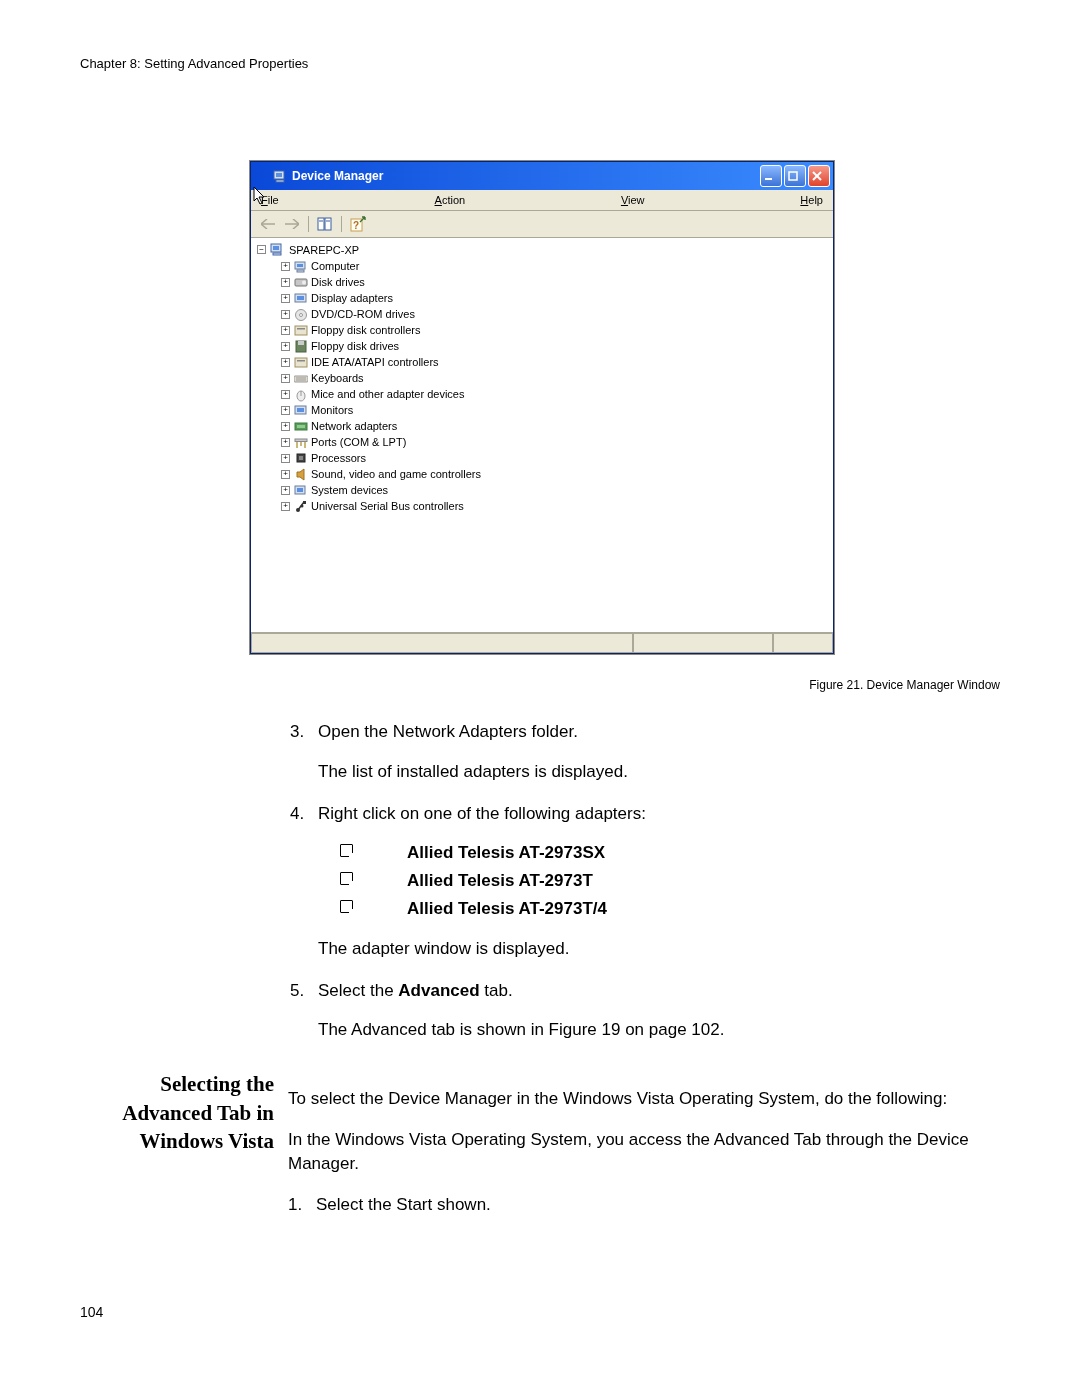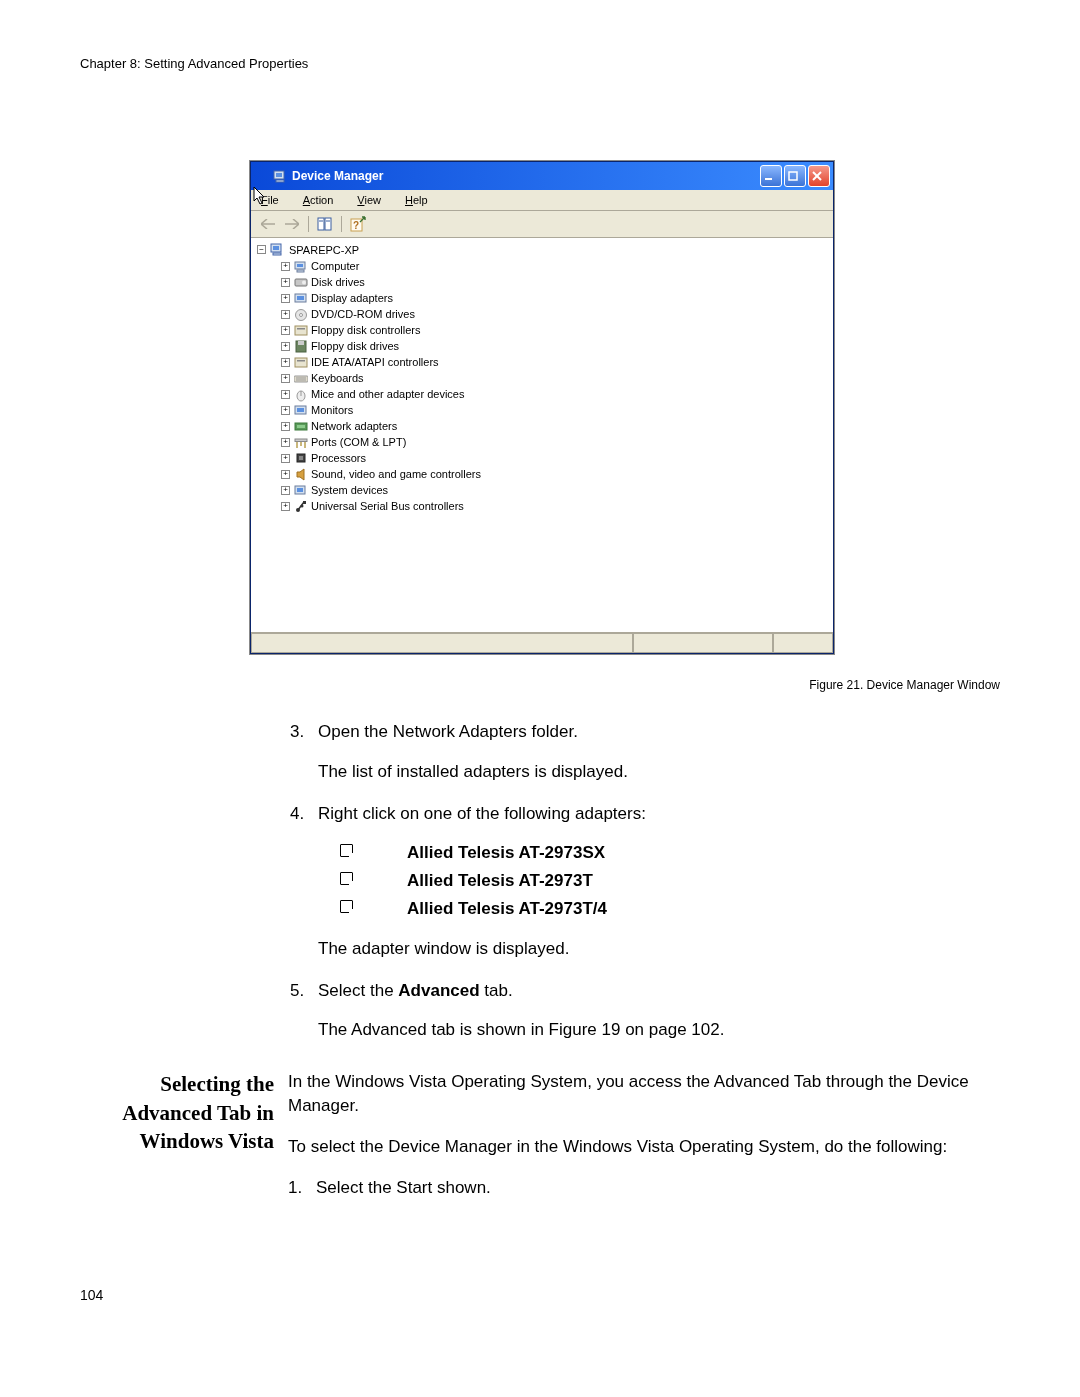--- a/index.html
+++ b/index.html
@@ -55,20 +55,21 @@
   .win-btn-close { background: linear-gradient(to bottom, #f69a8b, #e1432b); }
   .menubar {
     display: flex;
     gap: 24px;
     background: #ece9d8;
     border-bottom: 1px solid #aca899;
     font-family: Tahoma, sans-serif;
     font-size: 11px;
     padding: 4px 10px;
     position: relative;
+    justify-content: space-between;
   }
   .menu-item .ul { text-decoration: underline; }
   .cursor-arrow {
     position: absolute;
     left: 1px;
     top: -4px;
   }
   .toolbar {
     display: flex;
     align-items: center;
@@ -515,22 +516,22 @@
 
   </div>
 
   <div class="section body-text">
     <div class="section-head">
       <span>Selecting the</span><br>
       <span>Advanced Tab in</span><br>
       <span>Windows Vista</span>
     </div>
     <div class="section-body">
+      <p>To select the Device Manager in the Windows Vista Operating System, do the following:</p>
       <p style="margin-top:0">In the Windows Vista Operating System, you access the Advanced Tab through the Device Manager.</p>
-      <p>To select the Device Manager in the Windows Vista Operating System, do the following:</p>
       <div class="step">
         <div class="step-num">1.</div>
         <div class="step-body">
           <p>Select the Start shown.</p>
         </div>
       </div>
     </div>
   </div>
 
   <div class="page-num">104</div>

